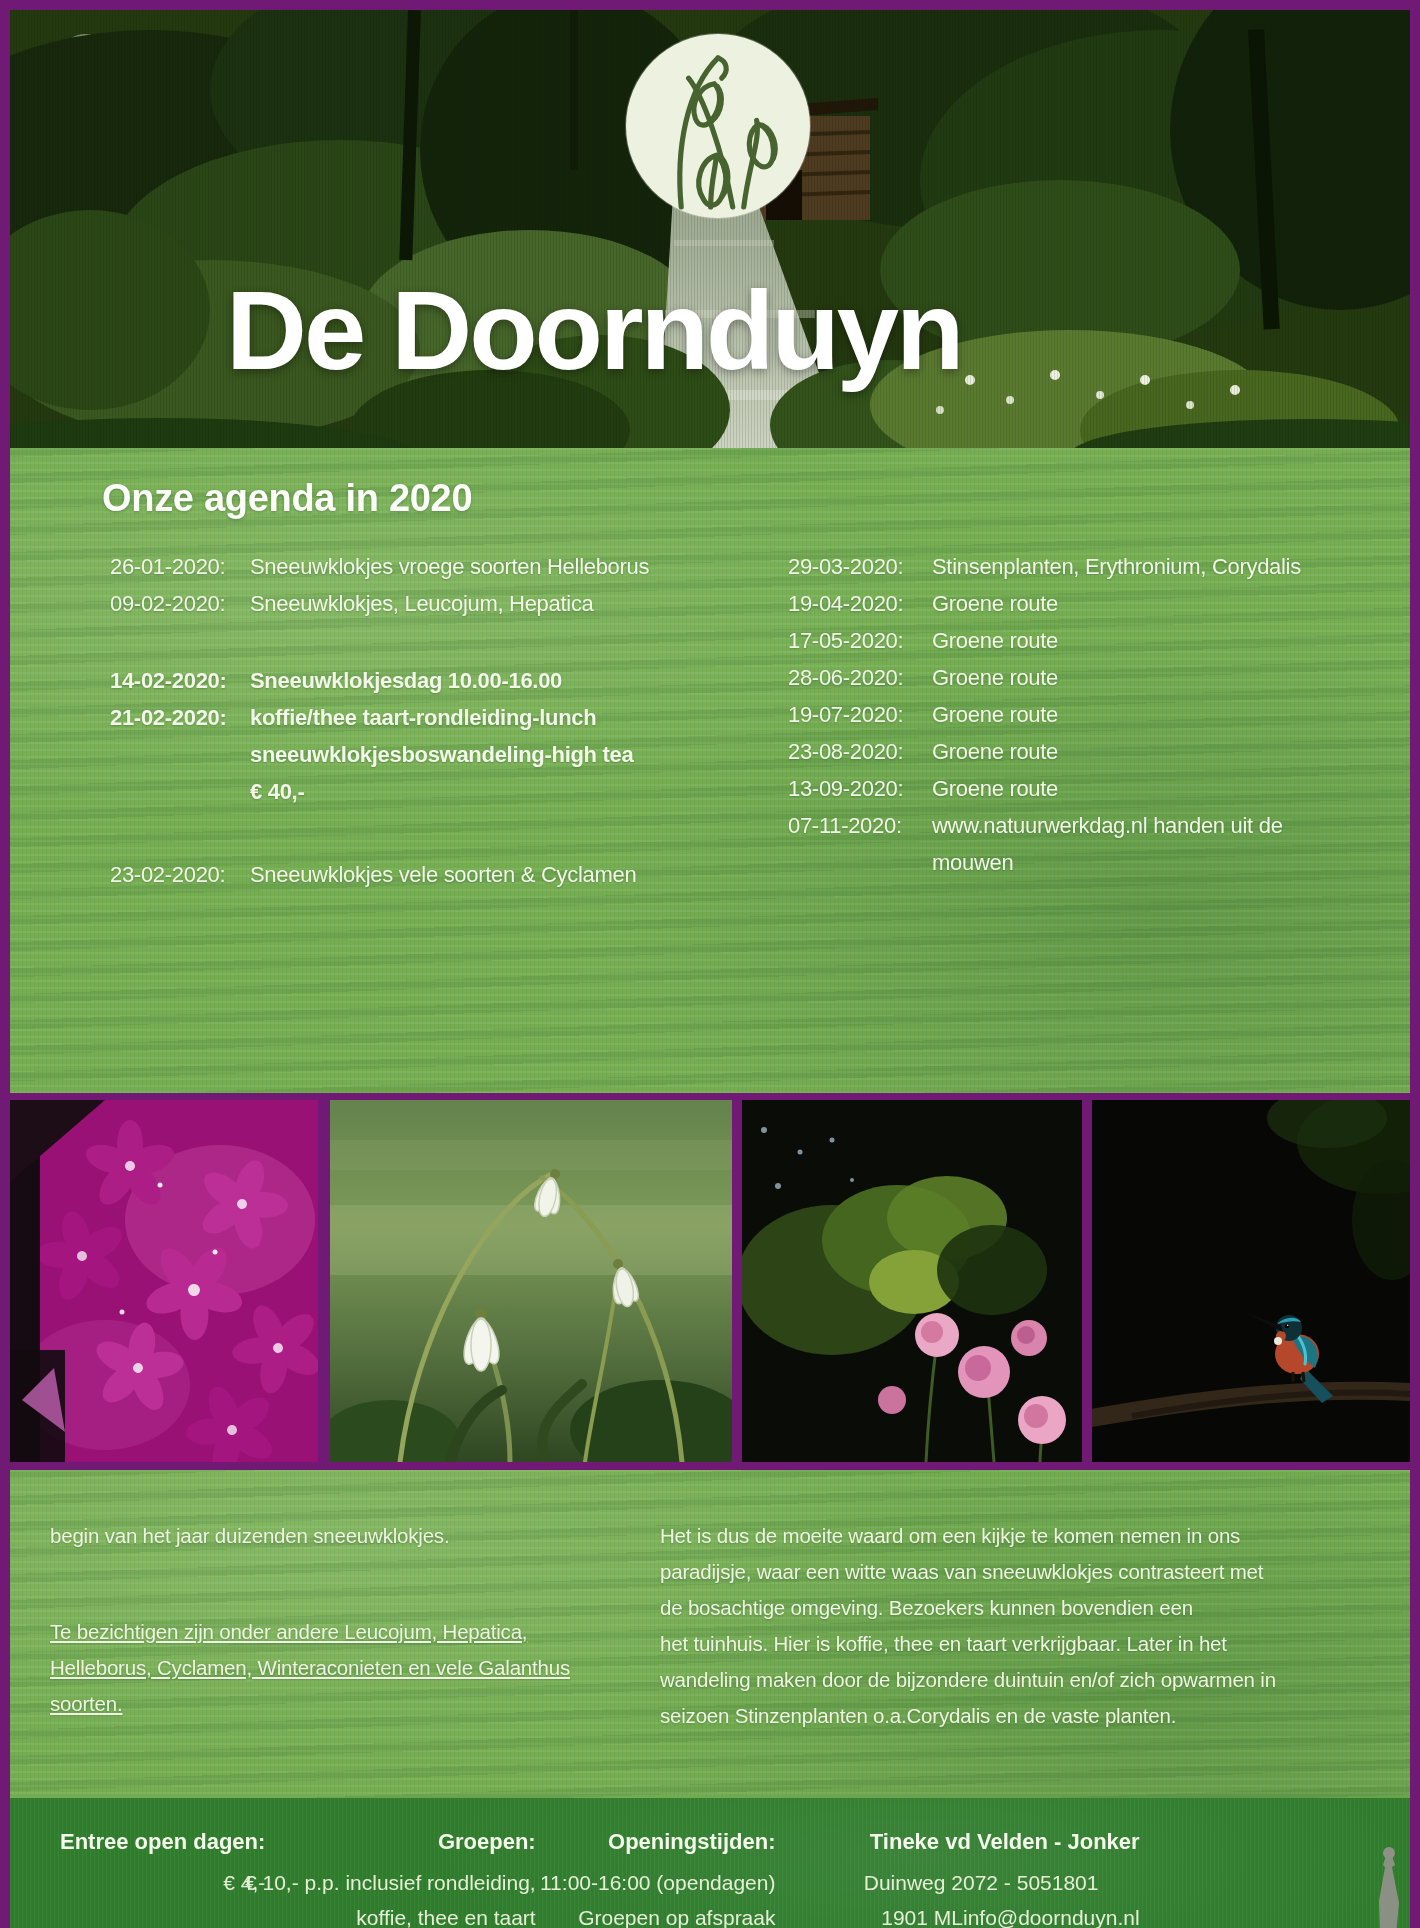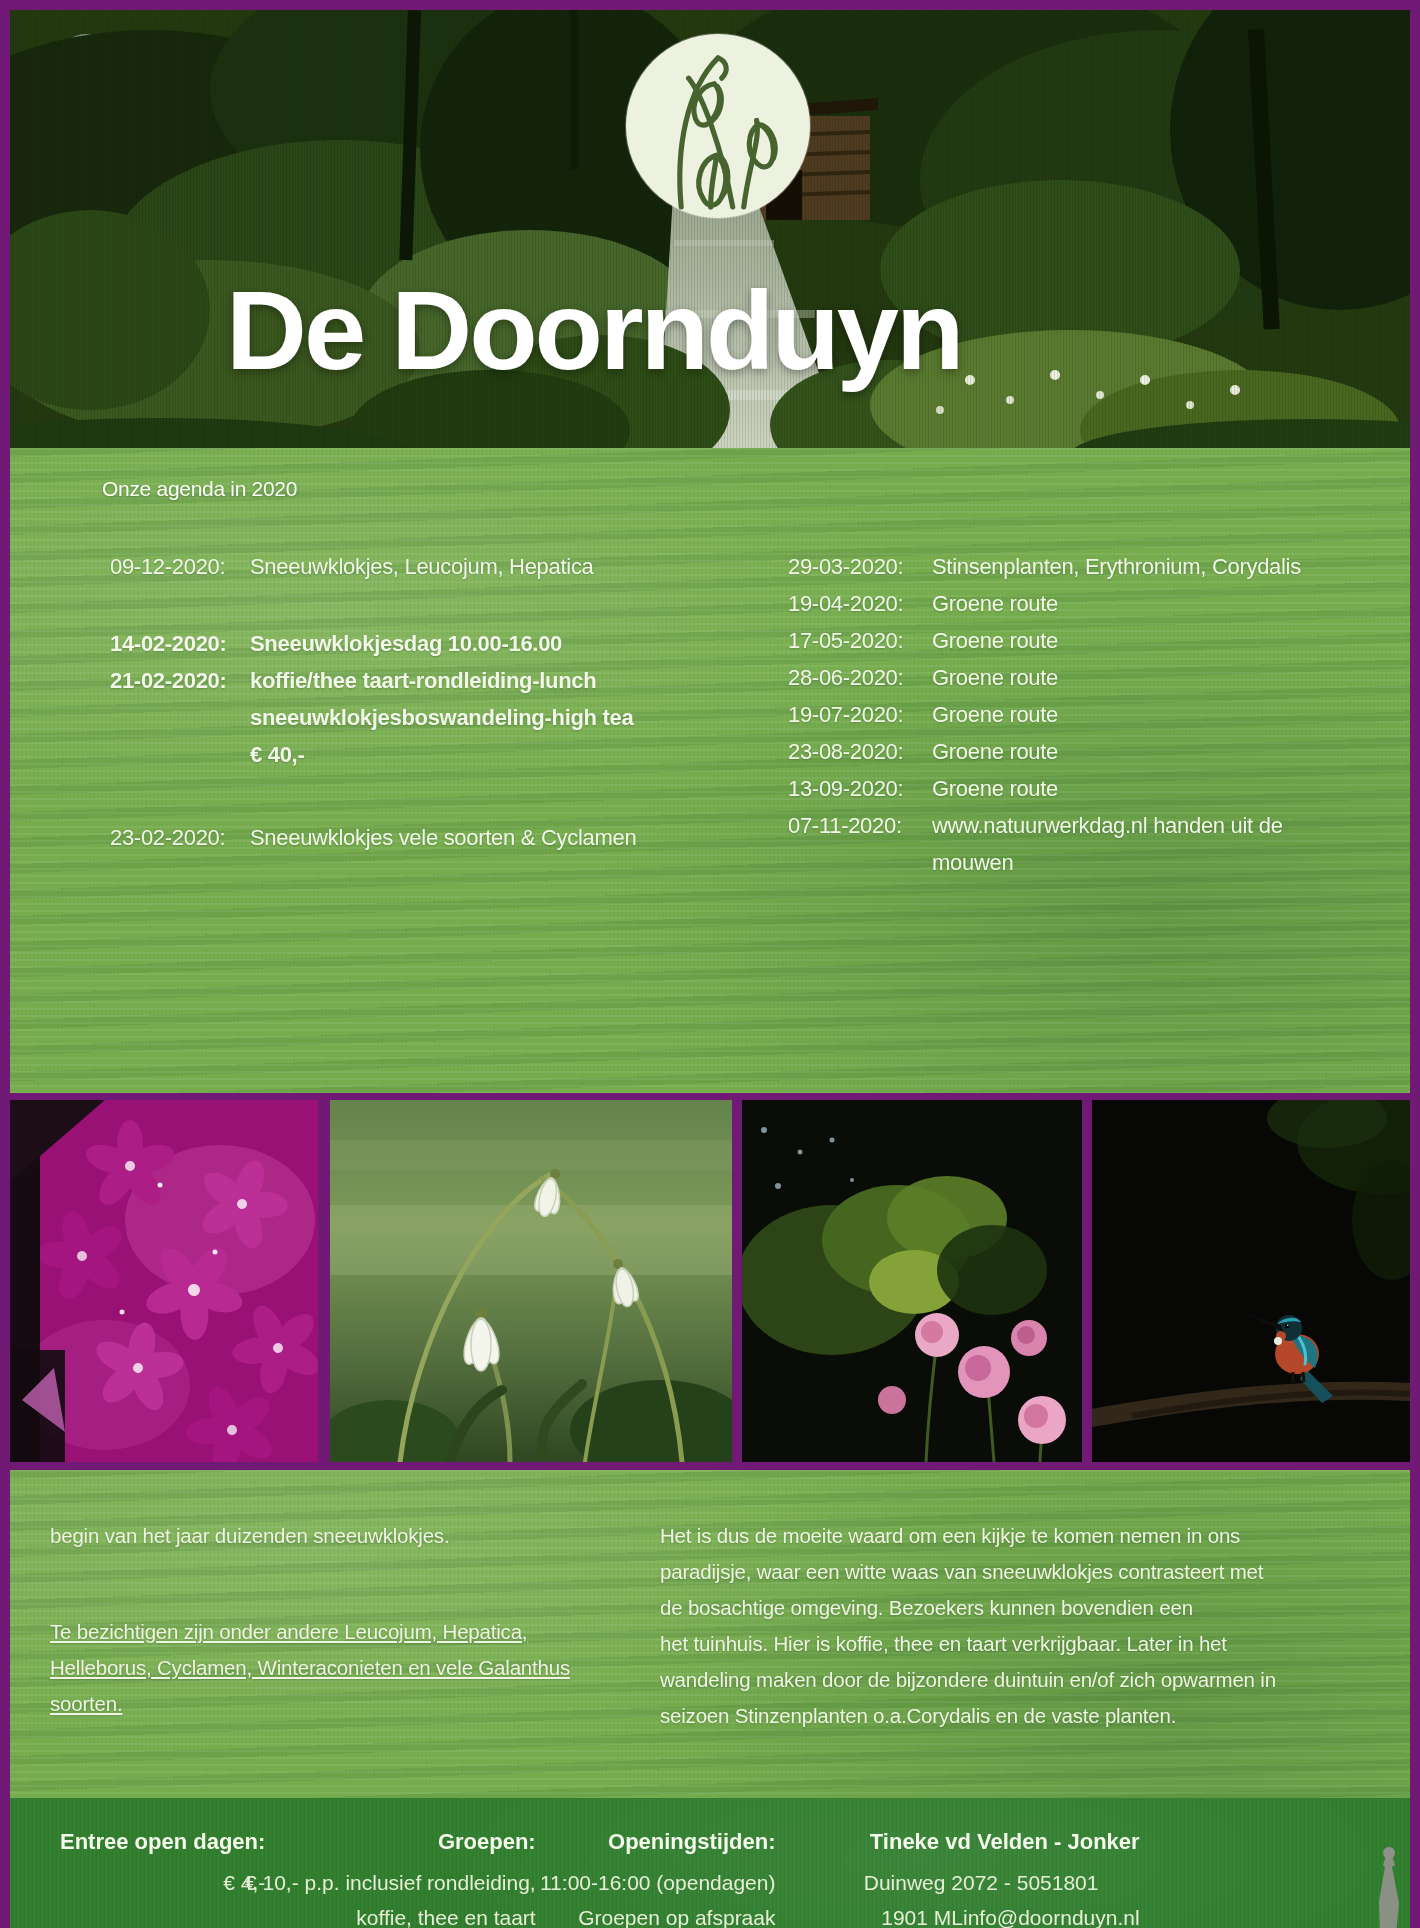--- a/index.html
+++ b/index.html
@@ -30,21 +30,21 @@
       repeating-linear-gradient(90deg,rgba(0,140,150,.10) 0 1px,rgba(0,0,0,0) 1px 4px),
       repeating-linear-gradient(180deg,rgba(255,255,255,.07) 0 2px,rgba(0,0,0,0) 2px 7px),
       repeating-linear-gradient(178deg,rgba(40,90,30,.12) 0 9px,rgba(0,0,0,0) 9px 26px),
       radial-gradient(900px 300px at 22% 25%,rgba(255,255,225,.12),rgba(0,0,0,0) 70%),
       radial-gradient(800px 420px at 82% 72%,rgba(18,66,20,.20),rgba(0,0,0,0) 70%);
   }
   #agendaBand{top:448px;height:645px;}
   #textBand{top:1470px;height:328px;}
   .agenda-heading{
     position:absolute;left:102px;top:477px;
-    font-size:21px;font-weight:normal;color:#fdfefa;letter-spacing:-.3px;
+    font-size:38px;font-weight:bold;color:#fdfefa;letter-spacing:-.3px;
     text-shadow:0 1px 3px rgba(30,70,25,.35);
   }
   .acol{position:absolute;top:548px;color:#f3f7e9;font-size:22px;letter-spacing:-.3px;
         text-shadow:0 1px 2px rgba(30,70,25,.30);}
   #acolLeft{left:110px;width:660px;}
   #acolRight{left:788px;width:610px;}
   .arow{display:flex;height:37px;align-items:center;white-space:nowrap;}
   .arow.b{font-weight:bold;}
   .adate{width:140px;flex:none;}
   #acolRight .adate{width:144px;}
@@ -167,21 +167,25 @@
       </g>
     </svg>
   </div>
 
   <h1 class="title">De Doornduyn</h1>
 
   <div class="lawn" id="agendaBand"></div>
   <div class="agenda-heading">Onze agenda in 2020</div>
   <div class="acol" id="acolLeft">
       <div class="arow">
-        <span class="adate">09-12-2020:</span>
+        <span class="adate">26-01-2020:</span>
+        <span class="atext">Sneeuwklokjes vroege soorten Helleborus</span>
+      </div>
+      <div class="arow">
+        <span class="adate">09-02-2020:</span>
         <span class="atext">Sneeuwklokjes, Leucojum, Hepatica</span>
       </div>
       <div style="height: 40px;"></div>
       <div class="arow b">
         <span class="adate">14-02-2020:</span>
         <span class="atext">Sneeuwklokjesdag 10.00-16.00</span>
       </div>
       <div class="arow b">
         <span class="adate">21-02-2020:</span>
         <span class="atext">koffie/thee taart-rondleiding-lunch</span>

